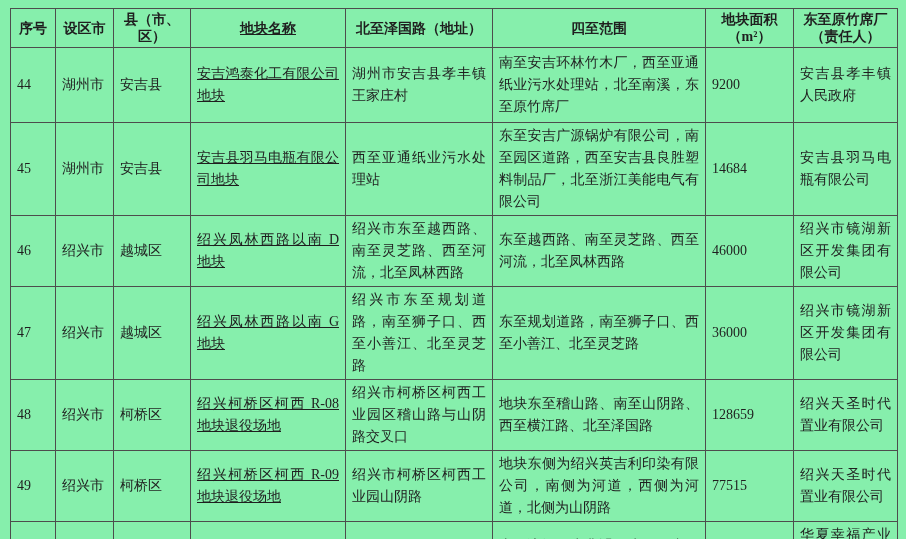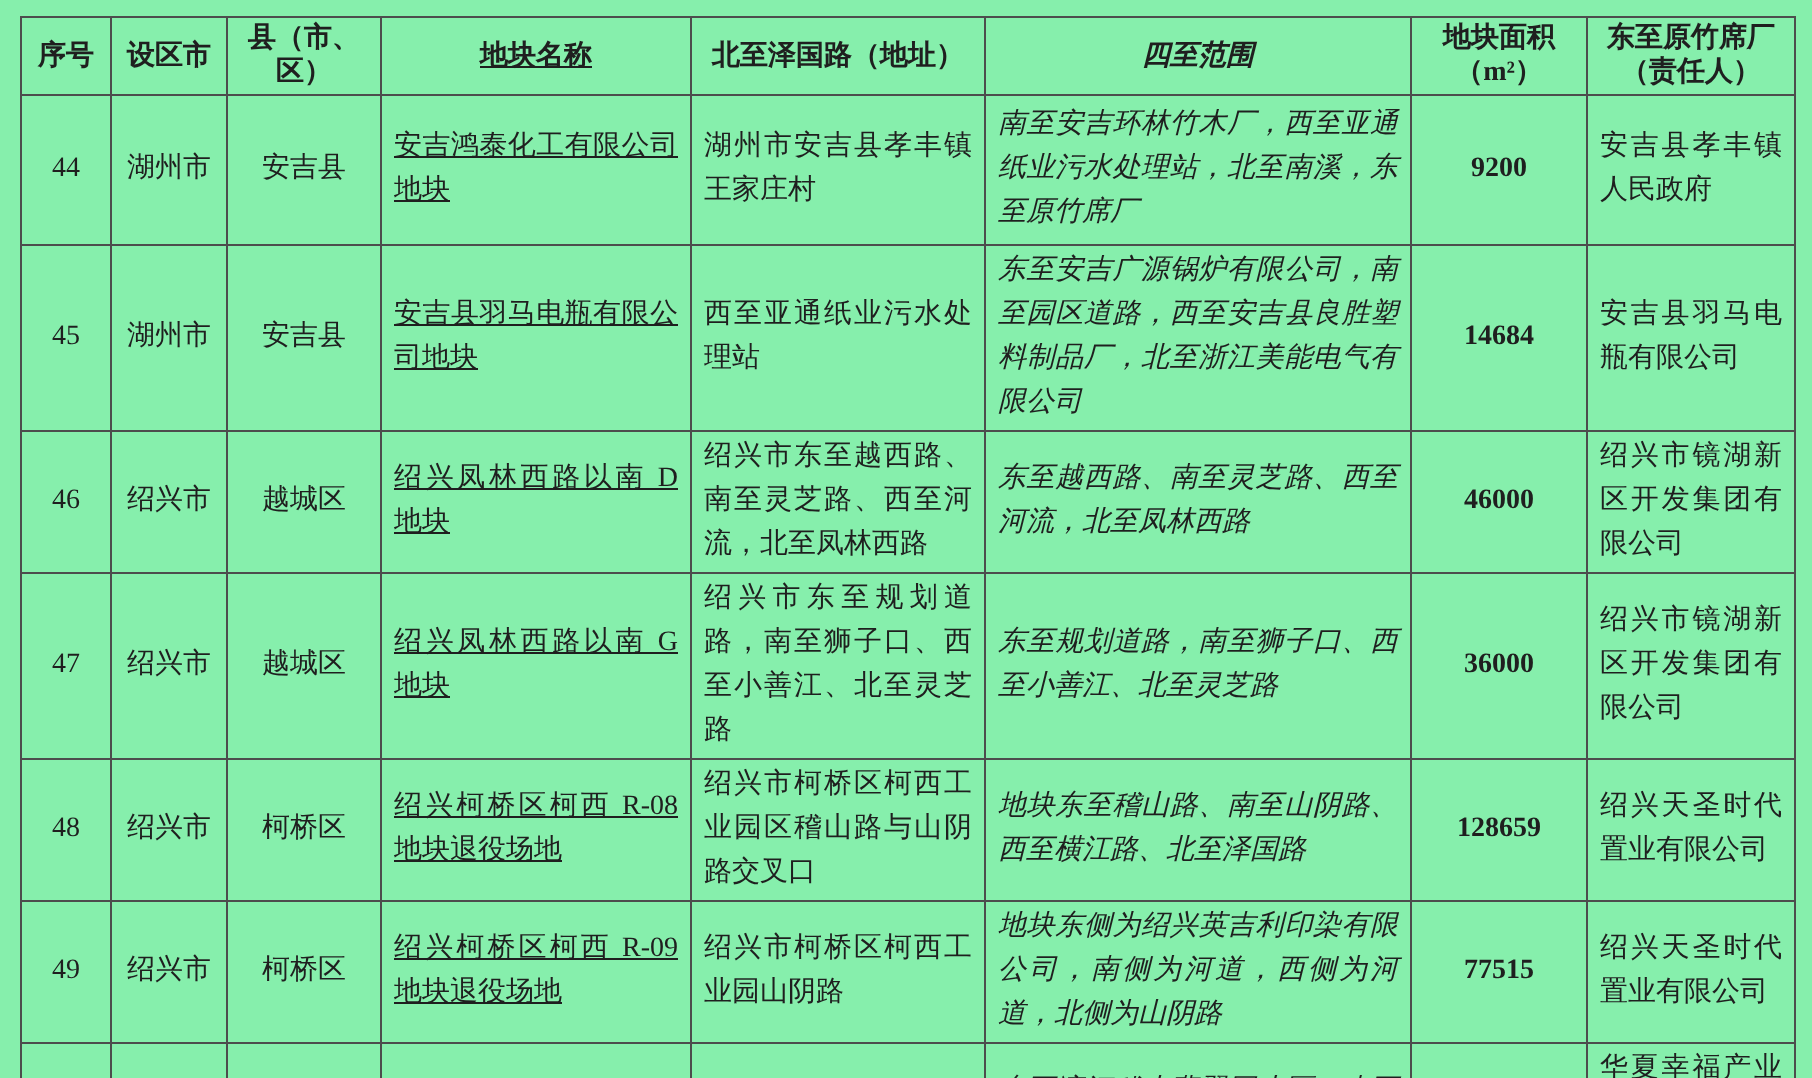--- a/index.html
+++ b/index.html
@@ -47,27 +47,27 @@
   tbody tr:nth-child(5) { height: 70px; }
   tbody tr:nth-child(6) { height: 65px; }
   tbody tr:nth-child(7) { height: 77px; }
 
   
   .col-index      { width: 45px;  }
   .col-city       { width: 58px;  }
   .col-county     { width: 77px;  }
   .col-name       { width: 155px; text-decoration: underline; }
   .col-location   { width: 147px; }
-  .col-boundaries { width: 213px; font-style: italic; }
-  .col-area       { width: 88px; font-weight: bold;  }
+  .col-boundaries { width: 213px; }
+  .col-area       { width: 88px;  }
   .col-owner      { width: 104px; }
 
   
   td.col-index, td.col-city, td.col-county, td.col-area {
-    text-align: center;
+    text-align: left;
   }
   td.col-name, td.col-location, td.col-boundaries, td.col-owner {
     text-align: justify;
     text-justify: inter-character;
   }
 </style>
 </head>
 <body>
 
 <div class="page">

